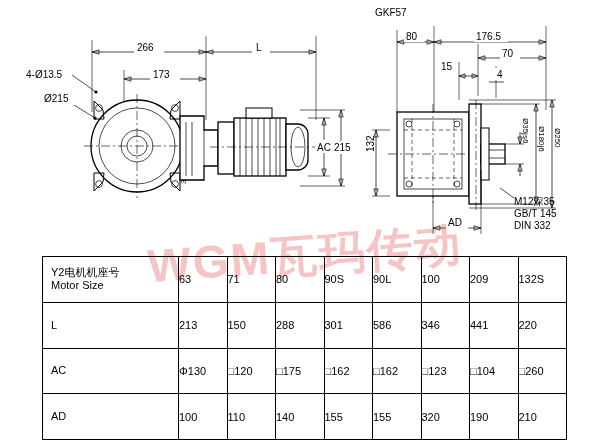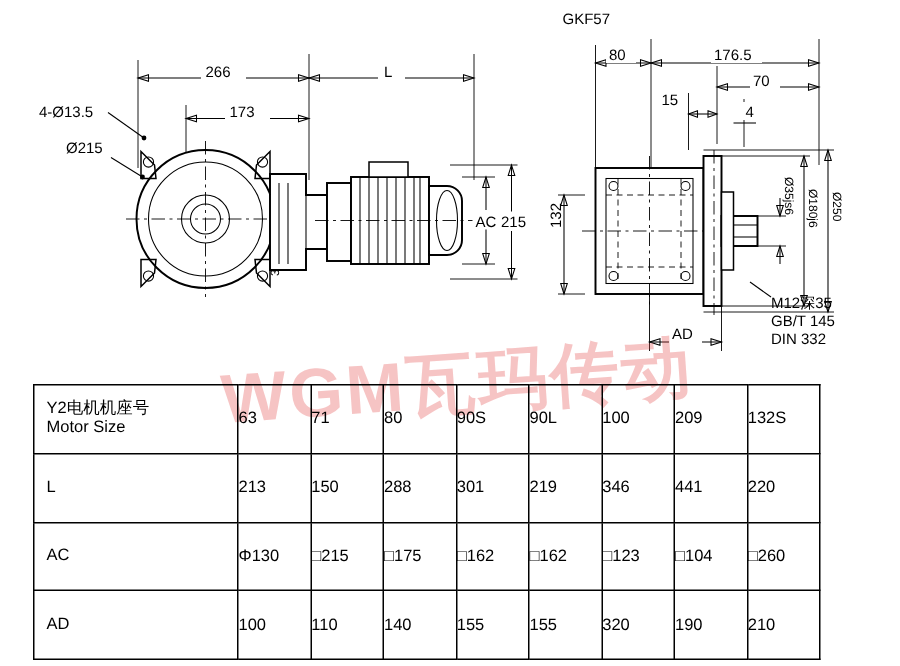--- a/index.html
+++ b/index.html
@@ -35,21 +35,21 @@
     font-weight:bold;
     color:rgba(224,60,60,0.30);
     letter-spacing:2px;
     white-space:nowrap;
     pointer-events:none;
     transform:rotate(-4deg);
   }
   
   #tbl{
     position:absolute;
-    left:22px;top:256px;
+    left:42px;top:256px;
     width:524px;height:184px;
     border-collapse:collapse;
     table-layout:fixed;
   }
   #tbl td{
     border:1px solid #000;
     text-align:left;
     font-family:"Liberation Sans", sans-serif;
     font-size:11px;
     padding:0;
@@ -346,29 +346,29 @@
       <td>100</td>
       <td>209</td>
       <td>132S</td>
     </tr>
     <tr>
       <td class="head">L</td>
       <td>213</td>
       <td>150</td>
       <td>288</td>
       <td>301</td>
-      <td>219</td>
+      <td>586</td>
       <td>346</td>
       <td>441</td>
       <td>220</td>
     </tr>
     <tr>
       <td class="head">AC</td>
       <td>Φ130</td>
-      <td>□215</td>
+      <td>□120</td>
       <td>□175</td>
       <td>□162</td>
       <td>□162</td>
       <td>□123</td>
       <td>□104</td>
       <td>□260</td>
     </tr>
     <tr>
       <td class="head">AD</td>
       <td>100</td>

